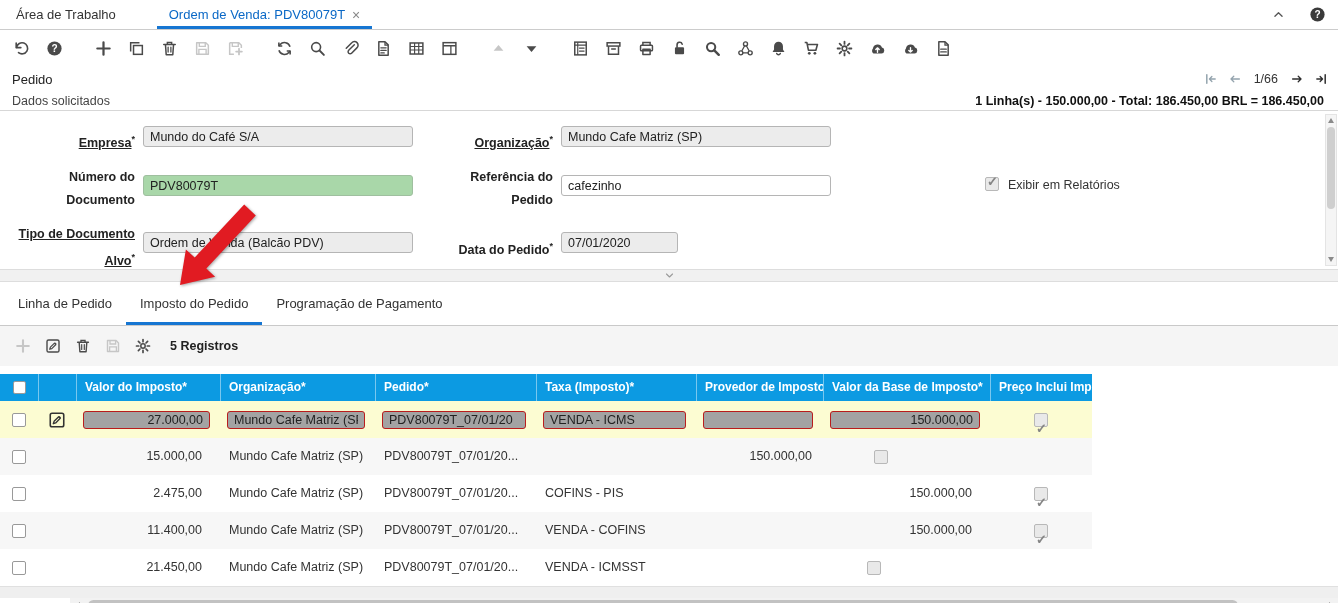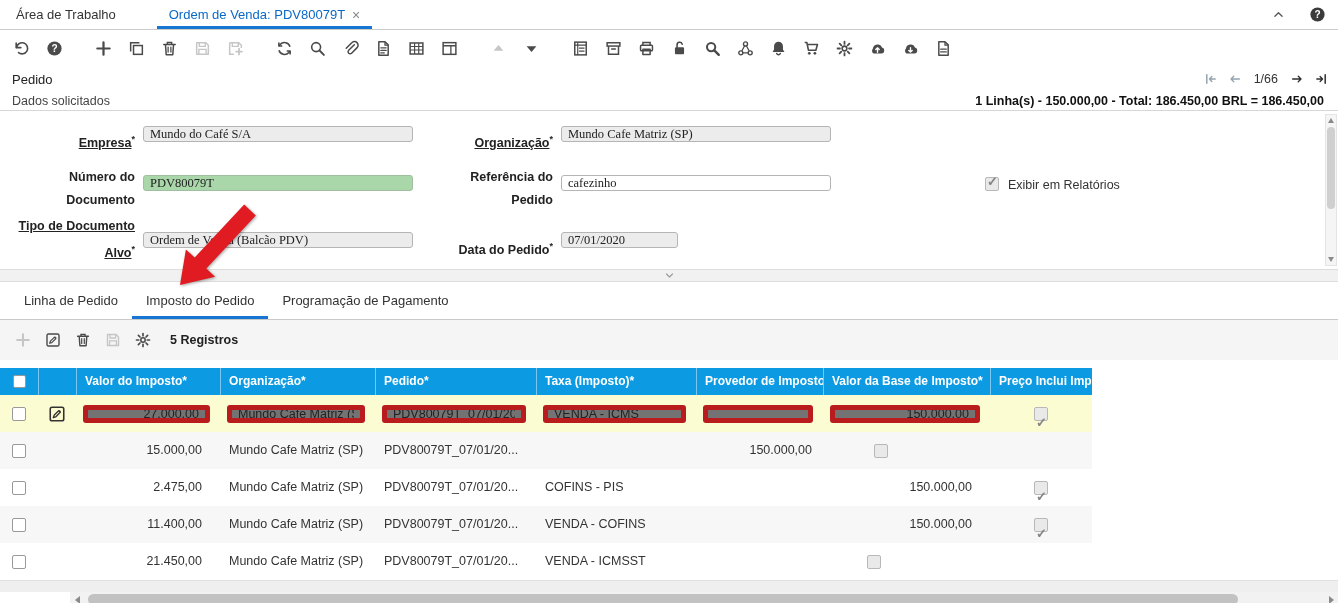--- a/index.html
+++ b/index.html
@@ -31,41 +31,41 @@
   .recpos{font-size:12.5px;color:#333;margin:0 2px;}
   .sectionrow{height:19px;border-bottom:1px solid #d7d7d7;display:flex;align-items:center;justify-content:space-between;padding:0 14px 0 12px;box-sizing:border-box;}
   .sectiontitle{font-size:12.5px;color:#444;}
   .summary{font-size:12.5px;font-weight:bold;color:#111;}
 
   
   .formarea{position:relative;height:158px;background:#fff;}
   .flabel{position:absolute;font-size:12.5px;font-weight:bold;color:#222;text-align:right;line-height:23px;}
   .flabel .u{text-decoration:underline;}
   .flabel sup{font-size:9px;}
-  .fi{position:absolute;height:16px;border:1px solid #b5b5b5;border-radius:3px;font-family:Liberation Serif, serif;font-size:12.5px;padding:4px 6px;color:#222;box-sizing:border-box;outline:none;}
+  .fi{position:absolute;height:21px;border:1px solid #b5b5b5;border-radius:3px;font-family:Liberation Sans, sans-serif;font-size:12.5px;padding:4px 6px;color:#222;box-sizing:border-box;outline:none;}
   .fi.ro{background:#ececec;}
   .fi.green{background:#a9d7a9;border-color:#9fbf9f;}
   .fi.white{background:#fff;}
   .cblabel{font-size:12.5px;color:#333;position:absolute;}
 
   .cb{display:inline-block;width:14px;height:14px;border:1px solid #999;border-radius:2px;background:#fff;position:relative;box-sizing:border-box;}
   .cb.dis{background:#e9e9e9;border-color:#b8b8b8;}
   .cb.checked::after{content:"✓";position:absolute;left:1px;top:-4px;font-size:13px;font-weight:bold;color:#858585;}
 
   .vscroll{position:absolute;right:1px;top:3px;width:12px;height:152px;background:#f5f5f5;border:1px solid #e4e4e4;box-sizing:border-box;}
   .vtri{position:absolute;left:2px;width:0;height:0;border-left:3.5px solid transparent;border-right:3.5px solid transparent;}
   .vtri.up{top:3px;border-bottom:5px solid #8a8a8a;}
   .vtri.down{bottom:3px;border-top:5px solid #8a8a8a;}
   .vthumb{position:absolute;left:1px;top:12px;width:8px;height:82px;background:#cfcfcf;border-radius:4px;}
 
   .splitter{height:13px;background:#f1f1f1;border-top:1px solid #ddd;border-bottom:1px solid #ddd;display:flex;align-items:center;justify-content:center;box-sizing:border-box;}
   .splitter .ic{width:11px;height:11px;color:#9a9a9a;}
 
   
-  .dtabs{height:38px;border-bottom:1px solid #c9c9c9;display:flex;padding-left:10px;background:#fff;box-sizing:border-box;}
+  .dtabs{height:44px;border-bottom:1px solid #c9c9c9;display:flex;padding-left:4px;background:#fff;box-sizing:border-box;}
   .dtab{padding:0 14px;display:flex;align-items:center;font-size:13px;color:#333;cursor:pointer;}
   .dtab.active{box-shadow:inset 0 -3px 0 #1676d2;}
   .dtoolbar{height:40px;background:#f5f5f5;display:flex;align-items:center;padding-left:8px;}
   .dtoolbar .tbtn{width:30px;height:28px;}
   .dtoolbar .ic{width:16px;height:16px;}
   .reccount{margin-left:12px;font-size:12.5px;font-weight:bold;color:#222;}
   .gridgap{height:8px;background:#fff;}
 
   
   .ghead{display:flex;width:1092px;height:27px;background:#0c9ae2;color:#fff;}
@@ -74,21 +74,21 @@
   .hc.center{display:flex;align-items:center;justify-content:center;padding:0;}
   .hc .cb{width:13px;height:13px;}
   .gbody{width:1092px;}
   .grow{display:flex;height:37px;background:#fff;}
   .grow.alt{background:#f7f7f7;}
   .grow.editing{background:#fcfcd2;}
   .gc{box-sizing:border-box;font-size:12.5px;line-height:37px;color:#333;padding-left:9px;white-space:nowrap;overflow:hidden;}
   .gc.num{text-align:right;padding-left:0;padding-right:18px;}
   .gc.center{display:flex;align-items:center;justify-content:center;padding:0;}
   .gc.edcell{display:flex;align-items:center;padding:0 10px 0 7px;}
-  .cellinput{width:100%;height:18px;border:5px solid #b91c1c;border-radius:3px;background:#737373;font-family:inherit;font-size:12.5px;padding:0 6px;color:#222;box-sizing:border-box;outline:none;}
+  .cellinput{width:100%;height:18px;border:1px solid #b91c1c;border-radius:3px;background:#a3a3a3;font-family:inherit;font-size:12.5px;padding:0 6px;color:#222;box-sizing:border-box;outline:none;}
   .cellinput.num{text-align:right;}
   .editic{width:18px;height:18px;color:#333;cursor:pointer;}
 
   .bottomfill{height:12px;background:#efefef;border-top:1px solid #e0e0e0;box-sizing:border-box;}
   .hscroll{height:15px;display:flex;background:#fff;}
   .hgap{width:70px;background:#fff;}
   .htrack{flex:1;background:#f2f2f2;display:flex;align-items:center;}
   .harrow{width:14px;height:15px;display:flex;align-items:center;justify-content:center;cursor:pointer;flex:0 0 auto;}
   .tri-left{width:0;height:0;border-top:4px solid transparent;border-bottom:4px solid transparent;border-right:5px solid #8a8a8a;}
   .tri-right{width:0;height:0;border-top:4px solid transparent;border-bottom:4px solid transparent;border-left:5px solid #8a8a8a;}
@@ -439,21 +439,21 @@
 
     <div class="flabel" style="left:0;top:55px;width:135px"><span>Número do</span><br><span>Documento</span></div>
     <input class="fi green" style="left: 143px; top: 64px; width: 270px;" readonly="" value="PDV80079T">
 
     <div class="flabel" style="left:420px;top:55px;width:133px"><span>Referência do</span><br><span>Pedido</span></div>
     <input class="fi white" style="left: 561px; top: 64px; width: 270px;" value="cafezinho">
 
     <span class="cb dis checked" style="position:absolute;left:985px;top:66px"></span>
     <span class="cblabel" style="left:1008px;top:67px">Exibir em Relatórios</span>
 
-    <div class="flabel" style="left:0;top:104px;width:135px"><span class="u">Tipo de Documento</span><br><span class="u">Alvo</span><sup>*</sup></div>
+    <div class="flabel" style="left:0;top:112px;width:135px"><span class="u">Tipo de Documento</span><br><span class="u">Alvo</span><sup>*</sup></div>
     <input class="fi ro" style="left: 143px; top: 121px; width: 270px;" readonly="" value="Ordem de Venda (Balcão PDV)">
 
     <div class="flabel" style="left:420px;top:124px;width:133px"><span>Data do Pedido</span><sup>*</sup></div>
     <input class="fi ro" style="left: 561px; top: 121px; width: 117px;" readonly="" value="07/01/2020">
 
     <div class="vscroll">
       <span class="vtri up"></span>
       <span class="vthumb"></span>
       <span class="vtri down"></span>
     </div>

